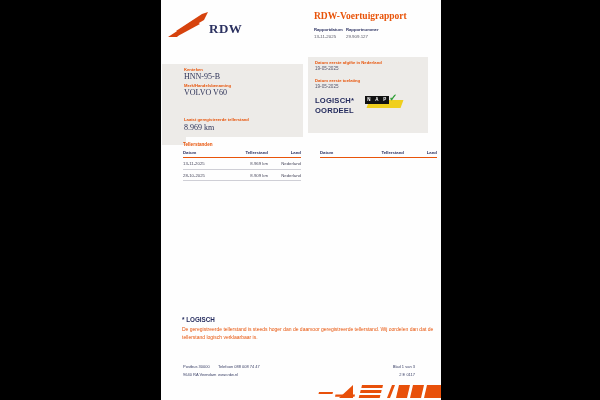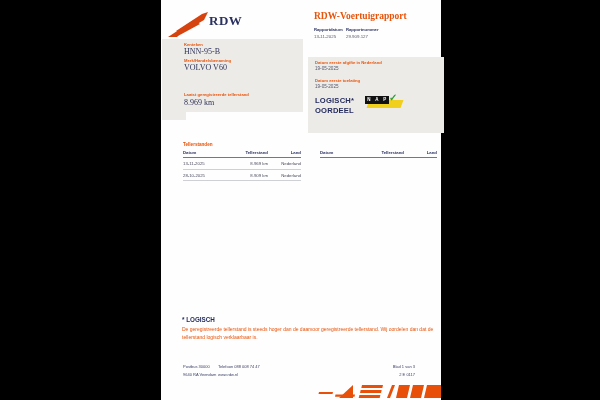--- a/index.html
+++ b/index.html
@@ -2,35 +2,35 @@
 <html><head>
 <meta charset="utf-8">
 <style>
   html,body{margin:0;padding:0;background:#000;}
   .stage{position:relative;width:600px;height:400px;background:#000;overflow:hidden;
          font-family:"Liberation Sans",sans-serif;}
   .page{position:absolute;left:161px;top:0;width:280px;height:400px;background:#fefefe;}
 
   
   .logo-wing{position:absolute;left:7px;top:12px;width:40px;height:26px;}
-  .logo-text{position:absolute;left:48px;top:13px;font-family:"Liberation Serif",serif;
+  .logo-text{position:absolute;left:48px;top:21px;font-family:"Liberation Serif",serif;
              font-weight:bold;font-size:13px;color:#2b3160;letter-spacing:.5px;}
   .doc-title{position:absolute;left:153px;top:11px;font-family:"Liberation Serif",serif;
              font-weight:bold;font-size:9.5px;color:#e8540a;text-align:center;}
   .hdr-col{position:absolute;top:27px;}
   .hdr-col.c1{left:153px;} .hdr-col.c2{left:185px;}
   .lbl{font-size:4.2px;font-weight:bold;color:#2b3160;}
   .lbl.orange{color:#e8540a;}
   .hdr-val{font-size:4.4px;color:#5a5a68;margin-top:2px;}
 
   
   .panel{position:absolute;background:#edebe8;}
-  .panel-left{left:1px;top:39px;width:141px;height:81px;
+  .panel-left{left:1px;top:64px;width:141px;height:81px;
       clip-path:polygon(0 0,100% 0,100% 90%,17% 90%,17% 100%,0 100%);}
-  .panel-right{left:147px;top:57px;width:120px;height:76px;padding-left:16px;}
+  .panel-right{left:147px;top:57px;width:120px;height:76px;}
   .pl-item{position:absolute;left:22px;}
   .pr-item{position:absolute;left:7px;}
   .big-val{font-family:"Liberation Serif",serif;font-size:8px;color:#2e3358;}
   .sm-val{font-size:4.6px;color:#55556a;}
   .oordeel{font-weight:bold;font-size:7.6px;color:#252c5e;line-height:10px;letter-spacing:.2px;}
 
   
   .nap{position:absolute;left:55px;top:38px;width:46px;height:16px;}
   .nap-swoosh{position:absolute;left:5px;top:5px;width:34px;height:8px;background:#f0cf1d;
               transform:skewX(-20deg);}

